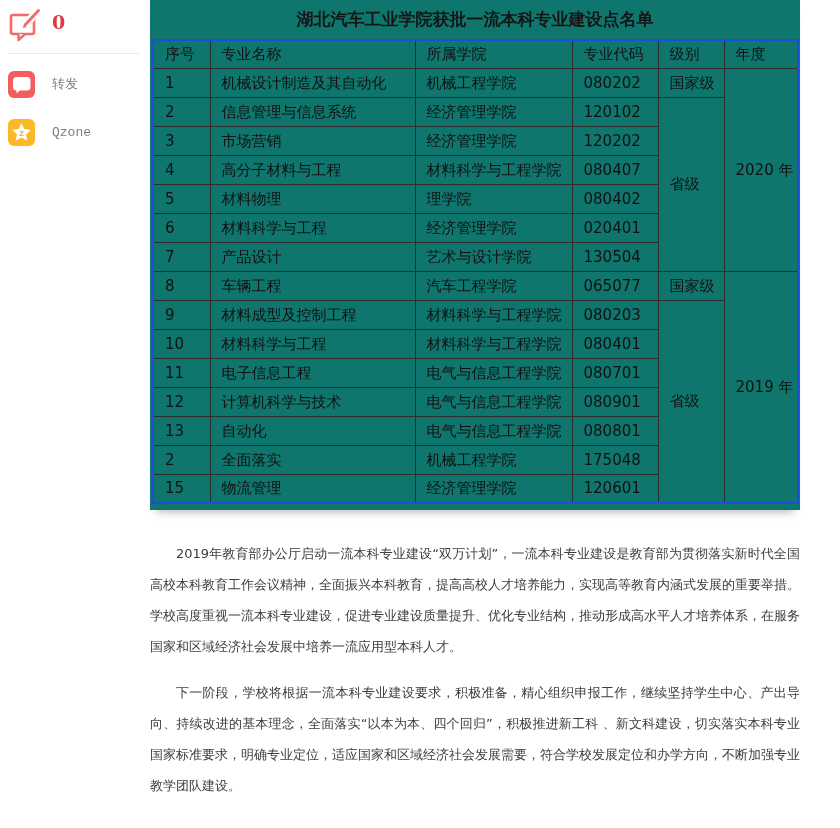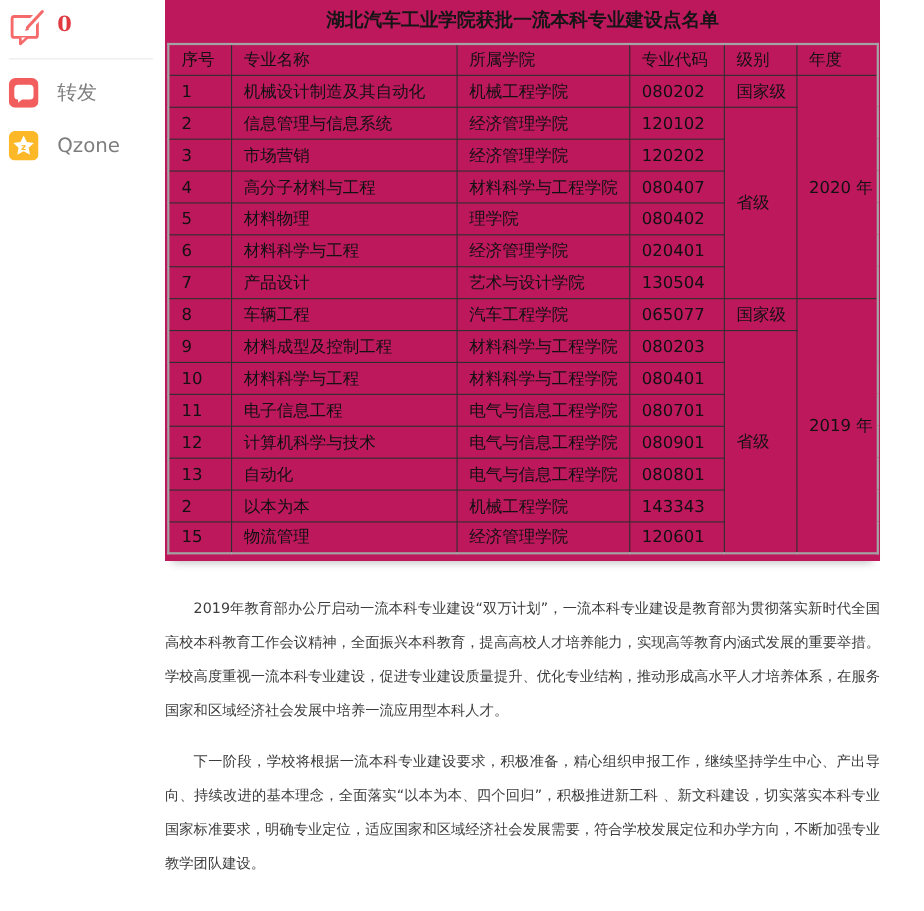--- a/index.html
+++ b/index.html
@@ -15,36 +15,36 @@
   .comment-row { display:flex; align-items:flex-start; gap:10px; height:36px; cursor:pointer; }
   .comment-row svg { display:block; }
   .comment-count {
     font-family:"DejaVu Serif","Liberation Serif",serif;
     font-weight:bold; font-size:19px; color:#e0393f; margin-top:5px; line-height:1;
   }
   .divider { border:none; border-top:1px solid #e9e9e9; margin:9px 0 0 0; width:100%; }
   .share-list { list-style:none; margin:17px 0 0 0; padding:0; }
   .share-item { display:flex; align-items:center; gap:17px; height:27px; margin-bottom:21px; cursor:pointer; }
   .share-icon { width:27px; height:27px; display:block; flex:0 0 27px; }
-  .share-label { font-size:18px; color:#7d7d7d; line-height:1; }
+  .share-label { font-size:13px; color:#7d7d7d; line-height:1;font-family:Liberation Mono, monospace; }
 
   
   .main { position:absolute; left:150px; top:0; width:650px; }
 
   .table-block {
-    background:#be185d; padding:5px 2px 6px 2px;
+    background:#0f766e; padding:5px 2px 6px 2px;
     box-shadow:0 8px 8px -6px rgba(0,0,0,0.28);
   }
   .table-title {
     font-size:17px; font-weight:bold; color:#151515;
     text-align:center; margin:3px 0 9px 0; line-height:22px;
   }
   table.majors {
     border-collapse:collapse; width:645px; table-layout:fixed;
-    border:2px solid #a3a3a3;
+    border:2px solid #1d4ed8;
   }
   table.majors th, table.majors td {
     border:1px solid #2e2e2e; font-size:15px; font-weight:normal; color:#111;
     text-align:left; padding:0 4px 0 11px; height:29px; line-height:18px;
     overflow:hidden; white-space:nowrap; vertical-align:middle;
   }
   table.majors th { height:28px; }
 
   .article { margin-top:28px; width:650px; }
   .article p {
@@ -196,23 +196,23 @@
           <td>080901</td>
         </tr>
         <tr>
           <td>13</td>
           <td>自动化</td>
           <td>电气与信息工程学院</td>
           <td>080801</td>
         </tr>
         <tr>
           <td>2</td>
-          <td>以本为本</td>
+          <td>全面落实</td>
           <td>机械工程学院</td>
-          <td>143343</td>
+          <td>175048</td>
         </tr>
         <tr>
           <td>15</td>
           <td>物流管理</td>
           <td>经济管理学院</td>
           <td>120601</td>
         </tr>
       </tbody>
     </table>
   </section>

